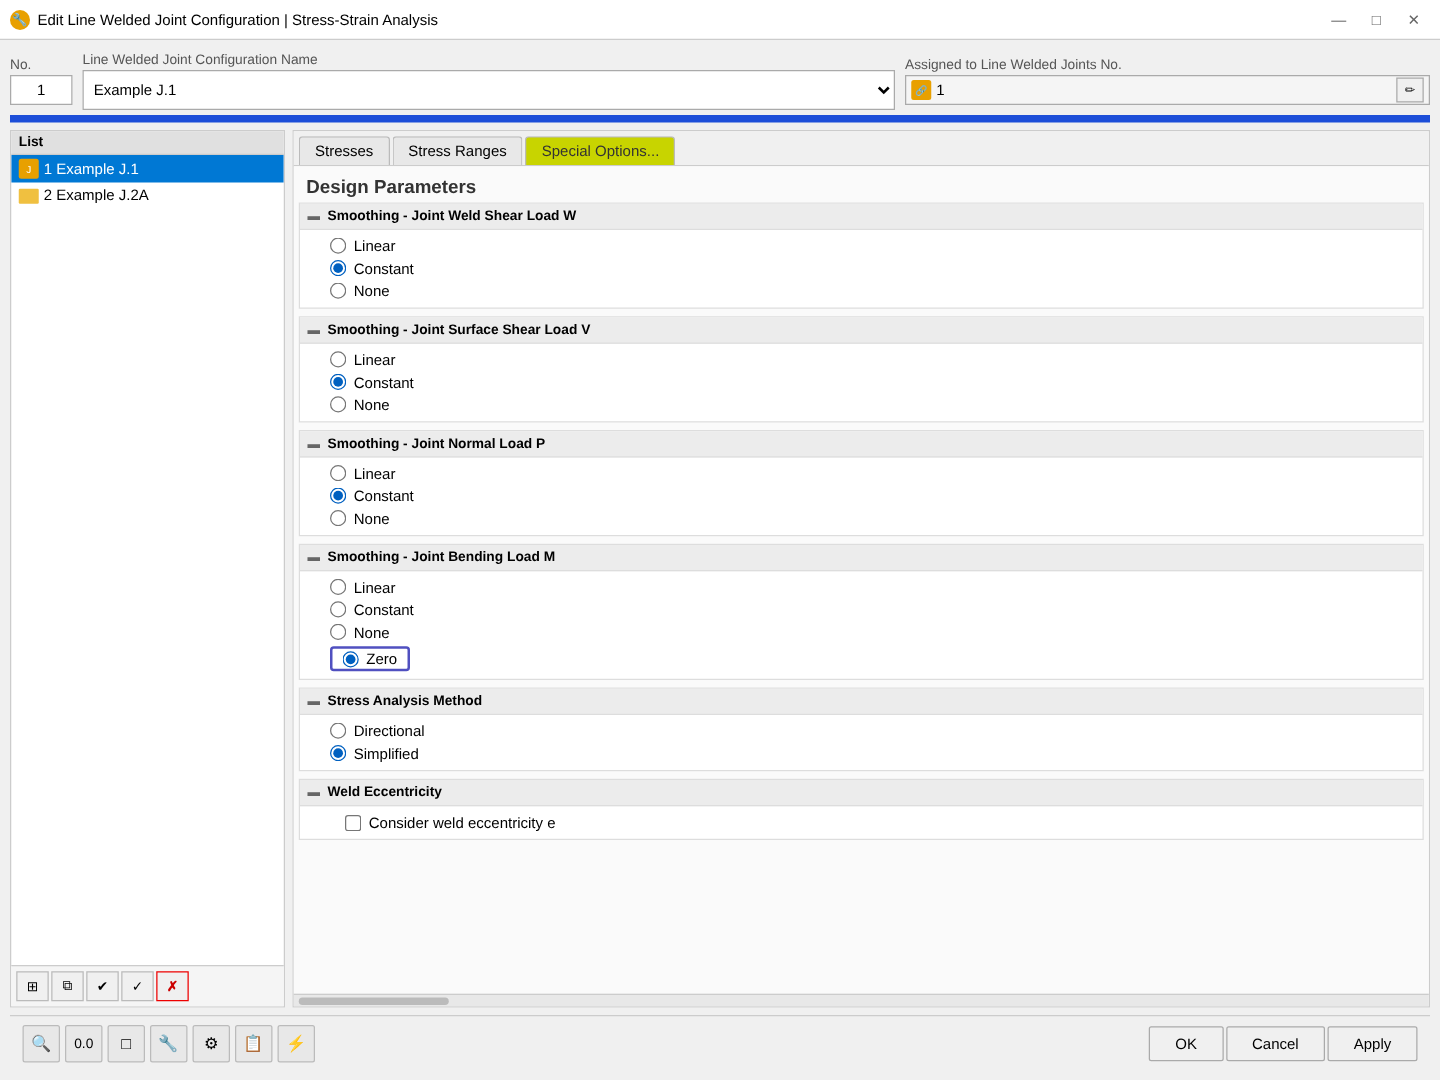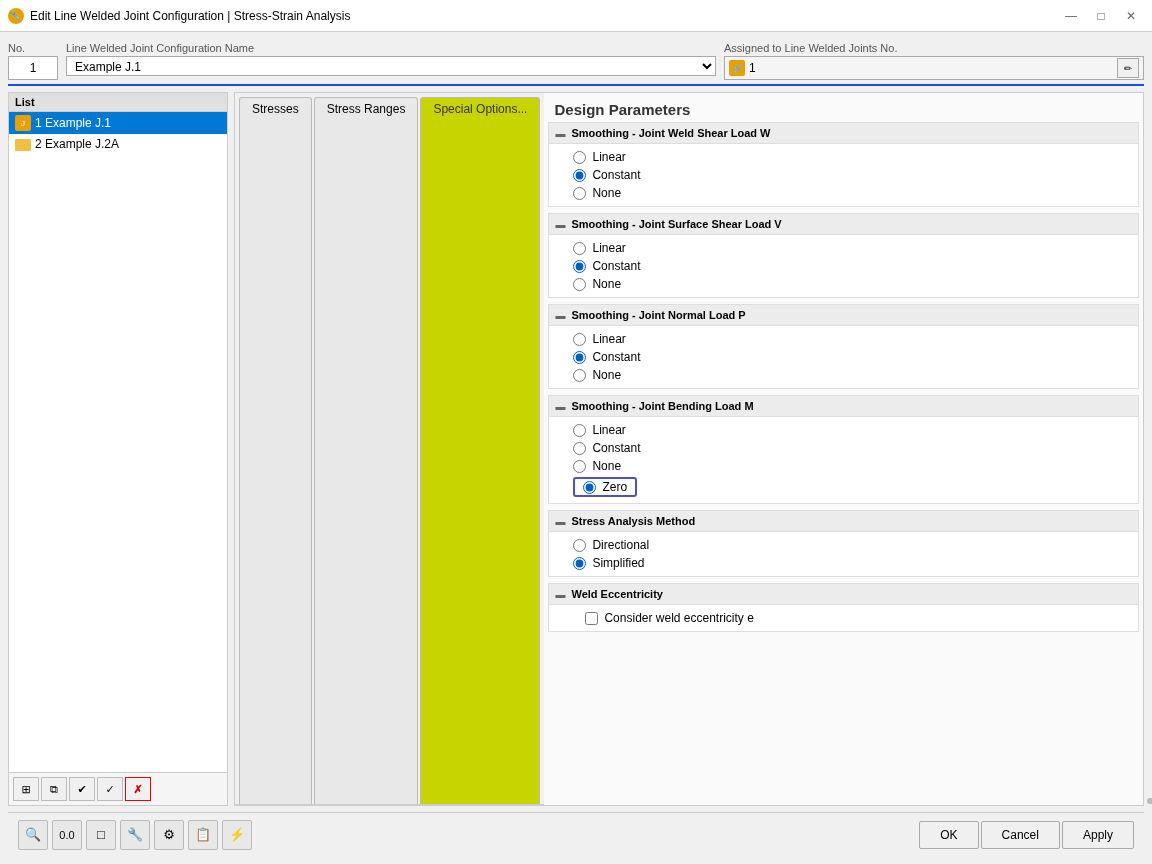--- a/index.html
+++ b/index.html
@@ -206,21 +206,21 @@
       align-items: center;
       justify-content: center;
       font-size: 11px;
     }
 
     .tool-btn.delete { border-color: #e00; }
 
     .right-panel {
       flex: 1;
       display: flex;
-      flex-direction: row;
+      flex-direction: column;
       border: 1px solid #ccc;
       background: #fff;
     }
 
     .tabs {
       display: flex;
       border-bottom: 1px solid #ccc;
       background: #f0f0f0;
       padding: 4px 4px 0 4px;
       gap: 2px;
@@ -271,21 +271,21 @@
       color: #666;
       cursor: pointer;
     }
 
     .section-body {
       padding: 4px 16px 4px 24px;
     }
 
     .radio-row {
       display: flex;
-      align-items: flex-end;
+      align-items: flex-start;
       gap: 6px;
       padding: 2px 0;
     }
 
     .radio-row input[type="radio"] {
       accent-color: #0060c0;
       cursor: pointer;
     }
 
     .radio-label {
@@ -399,28 +399,28 @@
     </div>
     <div class="titlebar-controls">
       <button class="titlebar-btn">—</button>
       <button class="titlebar-btn">□</button>
       <button class="titlebar-btn close">✕</button>
     </div>
   </div>
 
   <div class="main-content">
 
-    <div style="display:flex; gap:8px; align-items:flex-start; padding: 2px 0 4px 0; border-bottom:2px solid #1d4ed8;">
+    <div style="display:flex; gap:8px; align-items:center; padding: 2px 0 4px 0; border-bottom:6px solid #1d4ed8;">
       <div class="h-col">
         <span class="h-label">No.</span>
         <input type="text" class="no-input" value="1" style="width: 50px; height: 24px; border: 1px solid rgb(170, 170, 170); text-align: center; font-size: 12px;">
       </div>
       <div class="h-col" style="flex:1;">
         <span class="h-label">Line Welded Joint Configuration Name</span>
-        <select class="name-select" style="height:20px; font-size:12px; border:1px solid #aaa;">
+        <select class="name-select" style="height:32px; font-size:12px; border:1px solid #aaa;">
           <option>Example J.1</option>
         </select>
       </div>
       <div class="h-col" style="width:420px;">
         <span class="h-label">Assigned to Line Welded Joints No.</span>
         <div class="assigned-display" style="display:flex; align-items:center; height:24px; border:1px solid #aaa; background:#f5f5f5; padding:0 4px; gap:4px;">
           <div class="assigned-icon" style="width:16px;height:16px;background:#e8a000;border-radius:2px;display:flex;align-items:center;justify-content:center;font-size:8px;color:white;">🔗</div>
           <span>1</span>
           <button class="btn-small" style="margin-left:auto; width:22px; height:20px; font-size:10px; border:1px solid #aaa; background:#f0f0f0; cursor:pointer;">✏</button>
         </div>

